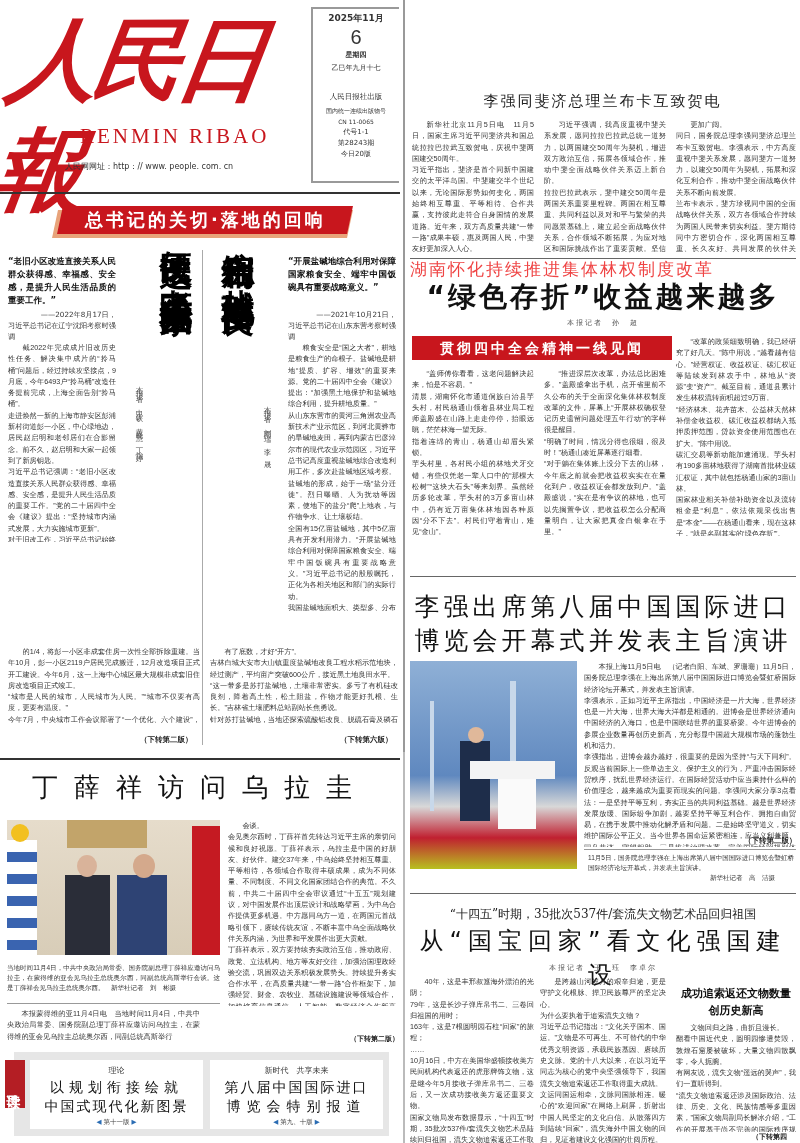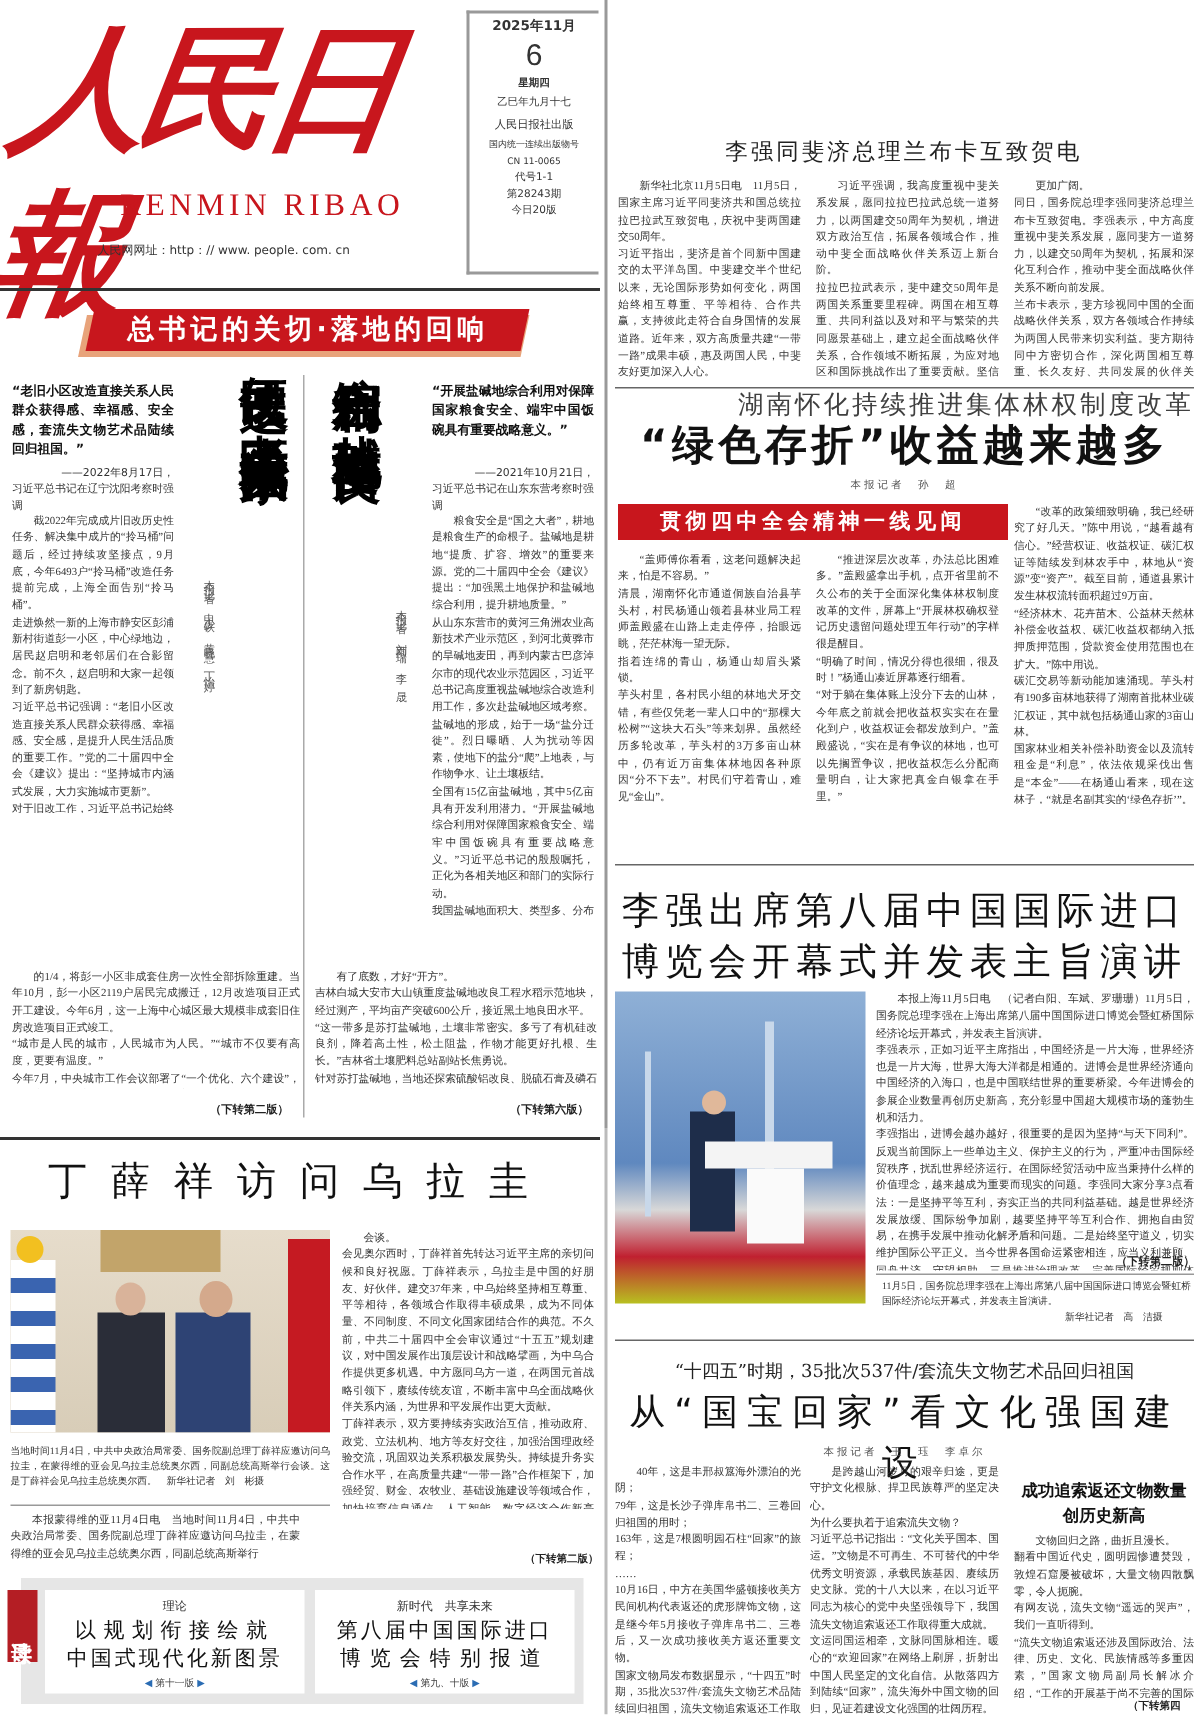--- a/index.html
+++ b/index.html
@@ -1,20 +1,20 @@
 <!DOCTYPE html>
 <html><head>
 <meta charset="utf-8">
 <style>
 *{box-sizing:border-box;margin:0;padding:0}
 html,body{width:800px;height:1143px;background:#fff;overflow:hidden}
 body{position:relative;font-family:"DejaVu Sans",sans-serif;color:#222}
 .abs{position:absolute}
 .serif{font-family:"DejaVu Serif",serif}
-.body-text{font-size:7.2px;line-height:11.3px;color:#333;text-align:justify;font-family:Liberation Serif, serif}
+.body-text{font-size:7.2px;line-height:11.3px;color:#333;text-align:justify;font-family:Liberation Sans, sans-serif}
 .body-text p{text-indent:2em}
 .col{position:absolute;overflow:hidden}
 
 .logo{left:10px;top:4px;width:300px;height:110px;color:#c8161d;font-family:"DejaVu Serif",serif;font-weight:bold;font-size:90px;letter-spacing:-6px;font-style:italic;line-height:110px;transform:skewX(-8deg)}
 .logo-en{left:80px;top:124px;color:#c8161d;font-family:"Liberation Serif",serif;font-size:21px;letter-spacing:3px}
 .website{left:65px;top:161px;font-size:8px;color:#333;font-family:"DejaVu Sans",sans-serif}
 .datebox{left:311px;top:7px;width:88px;height:176px;border:2px solid #999;border-right:none;text-align:center;font-size:7px;color:#333}
 .datebox div{line-height:11px}
 .vsep{left:403px;top:0;width:3px;height:752px;background:#888}
 .hr{height:2px;background:#333}
@@ -33,21 +33,21 @@
 
 <div class="abs logo">人民日報</div>
 <div class="abs logo-en">RENMIN RIBAO</div>
 <div class="abs website">人民网网址：http：// www. people. com. cn</div>
 
 <div class="abs datebox">
   <div style="margin-top:4px;font-size:9px;font-weight:bold">2025年11月</div>
   <div style="font-size:20px;line-height:26px;font-family:'Liberation Sans',sans-serif">6</div>
   <div style="font-weight:bold">星期四</div>
   <div style="margin-top:2px">乙巳年九月十七</div>
-  <div style="margin-top:3px;font-size:7.5px">人民日报社出版</div>
+  <div style="margin-top:17px;font-size:7.5px">人民日报社出版</div>
   <div style="margin-top:3px;font-size:6px">国内统一连续出版物号</div>
   <div style="font-size:6px">CN 11-0065</div>
   <div>代号1-1</div>
   <div>第28243期</div>
   <div>今日20版</div>
 </div>
 
 <div class="abs vsep" style="width:2px;left:403px;background:#999"></div>
 
 <div class="abs head-main" style="left:410px;top:4px;width:385px;font-size:31px;line-height:40px;letter-spacing:1px">
@@ -69,21 +69,21 @@
   </div>
 
 <div class="abs hr" style="left:0;top:192px;width:400px"></div>
 <div class="abs hr-thin" style="left:410px;top:258px;width:386px"></div>
 
 <div class="abs" style="left:55px;top:210px;width:295px;height:28px;background:#e8a37a;transform:skewX(-12deg)"></div>
 <div class="abs red-banner" style="left:60px;top:206px;width:290px;height:28px;line-height:28px;font-size:18px;letter-spacing:3px;transform:skewX(-12deg)">
   <span style="display:inline-block;transform:skewX(12deg)">总书记的关切·落地的回响</span>
 </div>
 
-<div class="abs quote" style="left:8px;top:255px;width:108px">“老旧小区改造直接关系人民群众获得感、幸福感、安全感，套流失文物艺术品陆续回归祖国。”</div>
+<div class="abs quote" style="left:8px;top:255px;width:108px">“老旧小区改造直接关系人民群众获得感、幸福感、安全感，是提升人民生活品质的重要工作。”</div>
 <div class="abs quote-src" style="left:8px;top:309px;width:108px;text-align:right">——2022年8月17日，</div>
 <div class="abs quote-src" style="left:8px;top:320px;width:108px">习近平总书记在辽宁沈阳考察时强调</div>
 
 <div class="abs vtitle" style="left:156px;top:225px;height:345px">
   <span>便民改造</span><span style="display:inline-block;height:30px"></span><span>老小区成幸福家园</span>
 </div>
 <div class="abs vbyline" style="left:134px;top:380px;height:170px">本报记者　申少铁　黄晓慧　丁怡婷</div>
 
 <div class="col body-text" style="left:8px;top:342px;width:108px;height:200px">
     <p style="white-space:pre-line">截2022年完成成片旧改历史性任务、解决集中成片的“拎马桶”问题后，经过持续攻坚接点，9月底，今年6493户“拎马桶”改造任务提前完成，上海全面告别“拎马桶”。
@@ -123,21 +123,21 @@
 <div class="col body-text" style="left:210px;top:646px;width:188px;height:80px">
     <p style="white-space:pre-line">有了底数，才好“开方”。
 吉林白城大安市大山镇重度盐碱地改良工程水稻示范地块，经过测产，平均亩产突破600公斤，接近黑土地良田水平。
 “这一带多是苏打盐碱地，土壤非常密实。多亏了有机硅改良剂，降着高土性，松土阻盐，作物才能更好扎根、生长。”吉林省土壤肥料总站副站长焦勇说。
 针对苏打盐碱地，当地还探索硫酸铝改良、脱硫石膏及磷石膏改良等技术。截至目前，大安市累计实施盐碱地整治项目27个，新增耕地19.57万亩，年增粮食产能2.35亿斤。</p>
   </div>
 <div class="abs" style="left:340px;top:735px;font-size:7.5px;font-weight:bold">（下转第六版）</div>
 
 <div class="abs hr" style="left:0;top:758px;width:400px"></div>
 
-<div class="abs" style="left:410px;top:258px;width:386px;text-align:right;font-size:17px;letter-spacing:2px;color:#404040">湖南怀化持续推进集体林权制度改革</div>
+<div class="abs" style="left:410px;top:258px;width:386px;text-align:left;font-size:17px;letter-spacing:2px;color:#ef4444">湖南怀化持续推进集体林权制度改革</div>
 <div class="abs head-main" style="left:410px;top:280px;width:386px;font-size:28px;line-height:34px;letter-spacing:3px">“绿色存折”收益越来越多</div>
 <div class="abs" style="left:410px;top:318px;width:386px;text-align:center;font-size:7px;color:#555;letter-spacing:2px;font-family:'DejaVu Serif',serif">本报记者　孙　超</div>
 <div class="abs red-banner" style="left:412px;top:336px;width:260px;height:24px;line-height:24px;font-size:14px;letter-spacing:3px">贯彻四中全会精神一线见闻</div>
 
 <div class="col body-text" style="left:412px;top:368px;width:122px;height:168px">
     <p style="white-space:pre-line">“盖师傅你看看，这老问题解决起来，怕是不容易。”
 清晨，湖南怀化市通道侗族自治县芋头村，村民杨通山领着县林业局工程师盖殿盛在山路上走走停停，抬眼远眺，茫茫林海一望无际。
 指着连绵的青山，杨通山却眉头紧锁。
 芋头村里，各村民小组的林地犬牙交错，有些仅凭老一辈人口中的“那棵大松树”“这块大石头”等来划界。虽然经历多轮改革，芋头村的3万多亩山林中，仍有近万亩集体林地因各种原因“分不下去”。村民们守着青山，难见“金山”。
 “进一步全面深化改革取得新突破”，是党的二十届四中全会提出的“十五五”时期经济社会发展主要目标之一。

